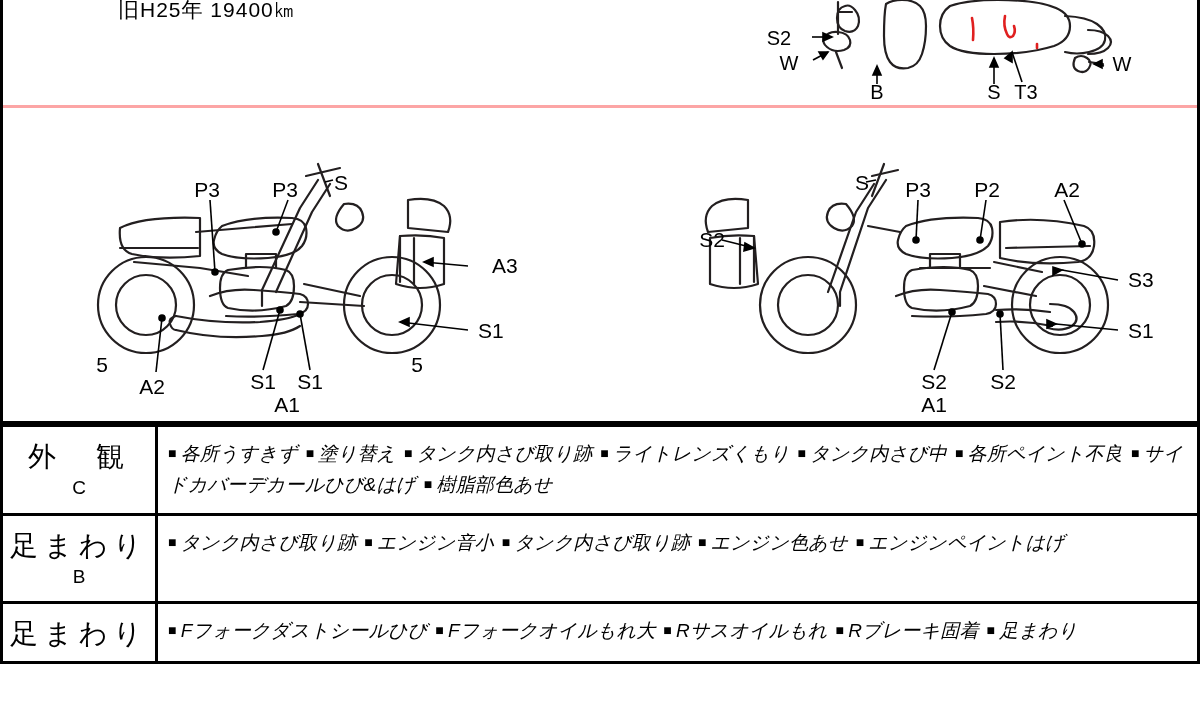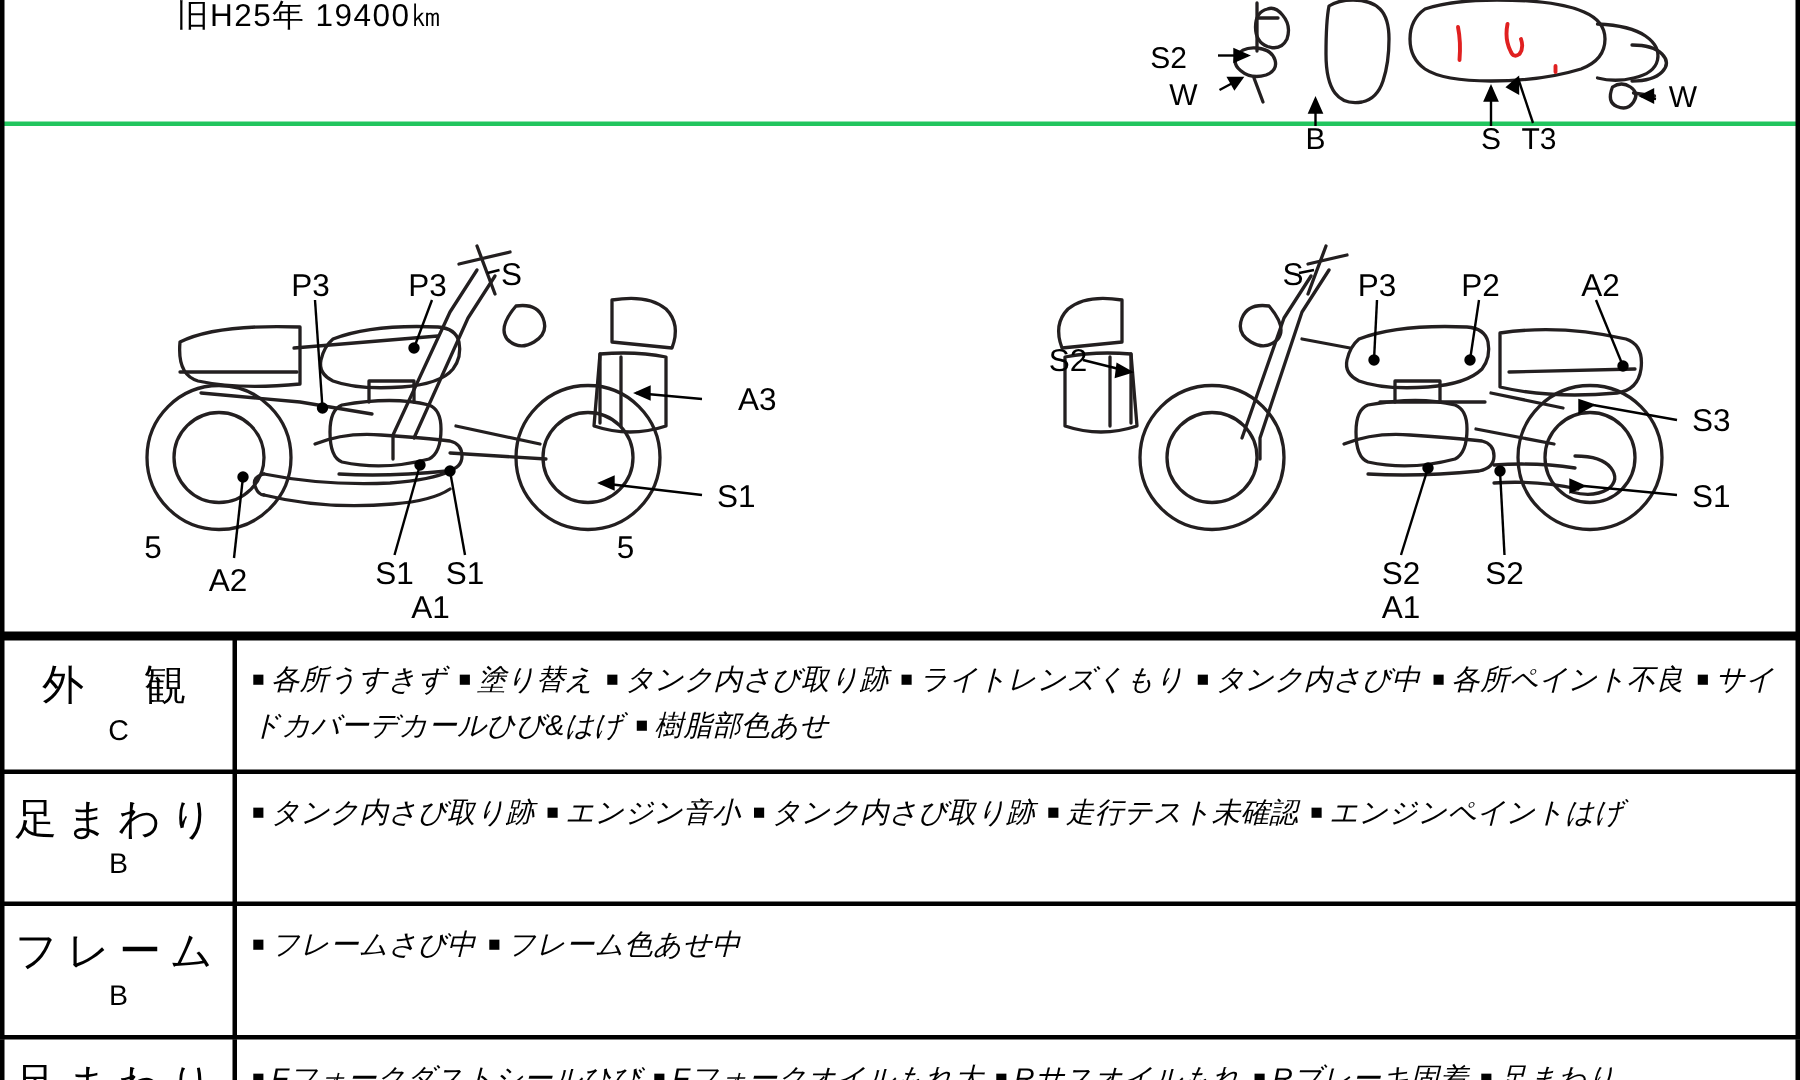--- a/index.html
+++ b/index.html
@@ -19,22 +19,22 @@
     position: absolute;
     left: 0; top: 0;
     width: 1200px;
     height: 720px;
   }
   
   .top-strip {
     position: absolute;
     left: 0; top: 0;
     width: 1200px;
-    height: 84px;
-    border-bottom: 3px solid #22c55e;
+    height: 108px;
+    border-bottom: 3px solid #fca5a5;
     box-sizing: border-box;
   }
   .top-left-text {
     position: absolute;
     left: 118px;
     top: -4px;
     font-size: 21px;
     letter-spacing: 1px;
     white-space: nowrap;
   }
@@ -348,30 +348,21 @@
       <td class="body">
         <div class="items"><span class="bullet">■</span><span>各所うすきず</span><span class="sep"></span><span class="bullet">■</span><span>塗り替え</span><span class="sep"></span><span class="bullet">■</span><span>タンク内さび取り跡</span><span class="sep"></span><span class="bullet">■</span><span>ライトレンズくもり</span><span class="sep"></span><span class="bullet">■</span><span>タンク内さび中</span><span class="sep"></span><span class="bullet">■</span><span>各所ペイント不良</span><span class="sep"></span><span class="bullet">■</span><span>サイドカバーデカールひび&amp;はげ</span><span class="sep"></span><span class="bullet">■</span><span>樹脂部色あせ</span></div>
       </td>
     </tr>
     <tr>
       <td class="label">
         <span class="lbl-main">足まわり</span>
         <span class="lbl-grade">B</span>
       </td>
       <td class="body">
-        <div class="items"><span class="bullet">■</span><span>タンク内さび取り跡</span><span class="sep"></span><span class="bullet">■</span><span>エンジン音小</span><span class="sep"></span><span class="bullet">■</span><span>タンク内さび取り跡</span><span class="sep"></span><span class="bullet">■</span><span>走行テスト未確認</span><span class="sep"></span><span class="bullet">■</span><span>エンジンペイントはげ</span></div>
-      </td>
-    </tr>
-    <tr>
-      <td class="label">
-        <span class="lbl-main">フレーム</span>
-        <span class="lbl-grade">B</span>
-      </td>
-      <td class="body">
-        <div class="items"><span class="bullet">■</span><span>フレームさび中</span><span class="sep"></span><span class="bullet">■</span><span>フレーム色あせ中</span></div>
+        <div class="items"><span class="bullet">■</span><span>タンク内さび取り跡</span><span class="sep"></span><span class="bullet">■</span><span>エンジン音小</span><span class="sep"></span><span class="bullet">■</span><span>タンク内さび取り跡</span><span class="sep"></span><span class="bullet">■</span><span>エンジン色あせ</span><span class="sep"></span><span class="bullet">■</span><span>エンジンペイントはげ</span></div>
       </td>
     </tr>
     <tr>
       <td class="label">
         <span class="lbl-main">足まわり</span>
       </td>
       <td class="body">
         <div class="items"><span class="bullet">■</span><span>Fフォークダストシールひび</span><span class="sep"></span><span class="bullet">■</span><span>Fフォークオイルもれ大</span><span class="sep"></span><span class="bullet">■</span><span>Rサスオイルもれ</span><span class="sep"></span><span class="bullet">■</span><span>Rブレーキ固着</span><span class="sep"></span><span class="bullet">■</span><span>足まわり</span></div>
       </td>
     </tr>

